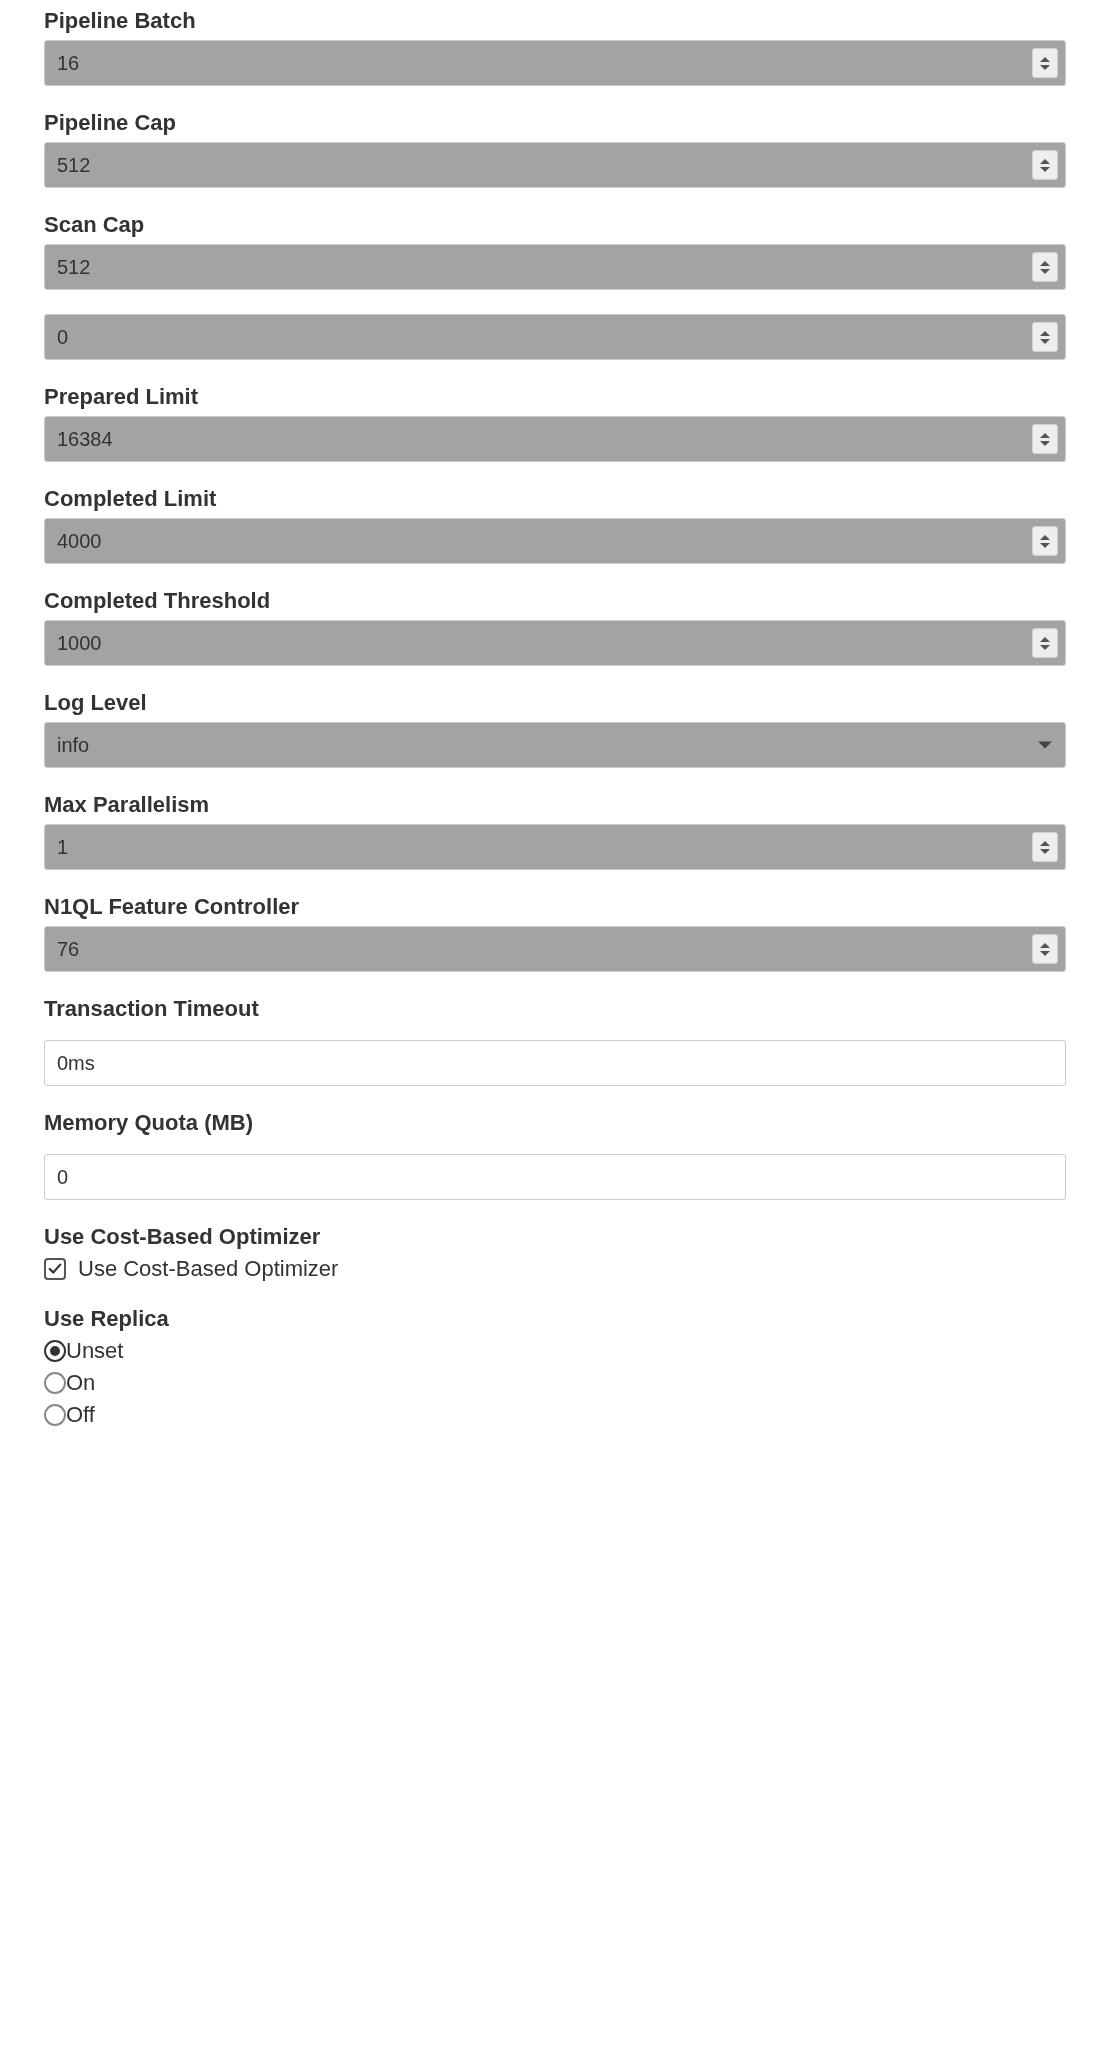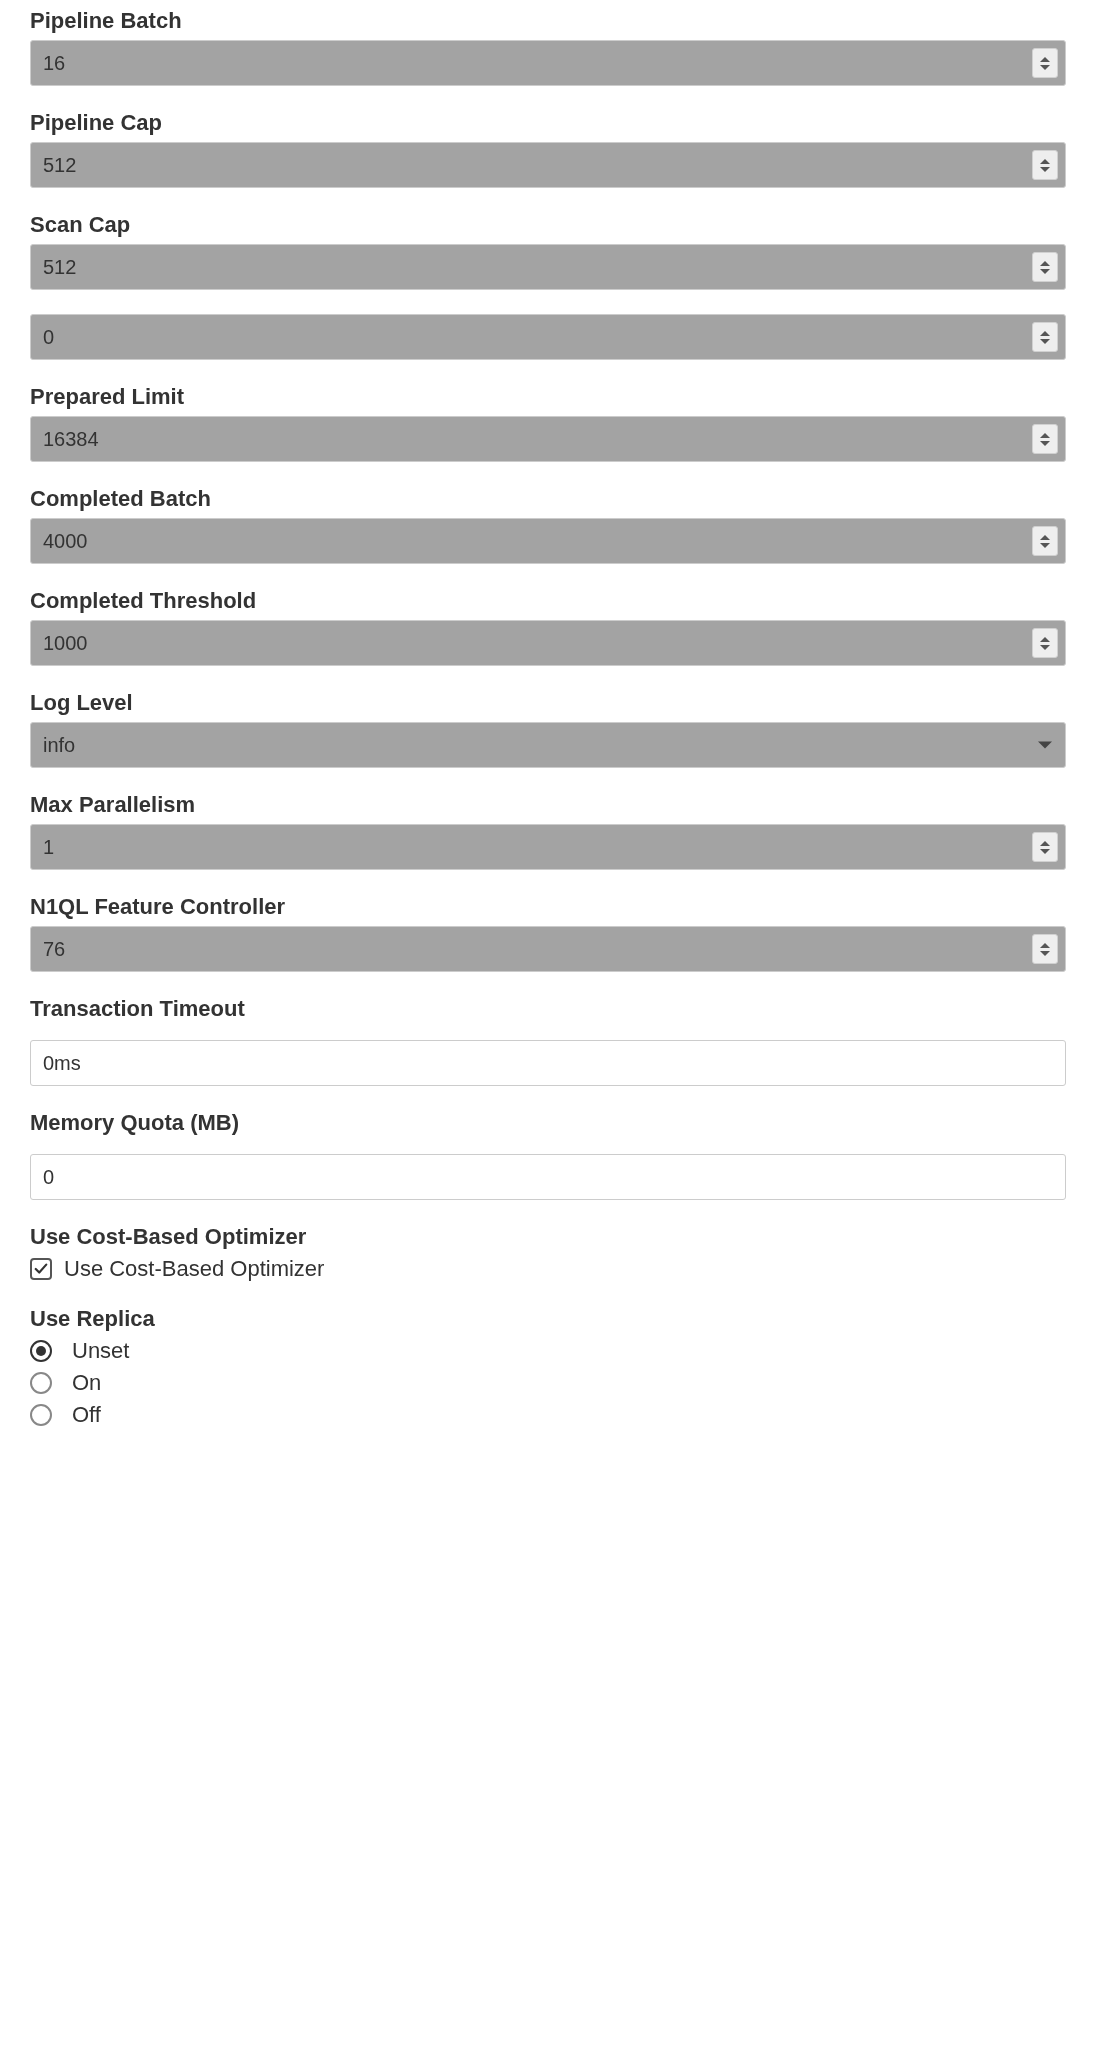--- a/index.html
+++ b/index.html
@@ -4,21 +4,21 @@
 <style>
   * { box-sizing: border-box; }
   html, body {
     margin: 0;
     padding: 0;
     background: #ffffff;
     font-family: -apple-system, BlinkMacSystemFont, "Segoe UI", Helvetica, Arial, sans-serif;
     color: #333333;
   }
   .page {
-    padding: 8px 30px 30px 30px;
+    padding: 8px 30px 30px 44px;
     width: 100%;
   }
   .field {
     margin-bottom: 24px;
   }
   .field-label {
     font-weight: 700;
     font-size: 22px;
     color: #333333;
     margin-bottom: 6px;
@@ -104,21 +104,21 @@
     font-size: 22px;
     font-weight: 400;
     color: #333333;
   }
   .radio-group {
     margin-top: 4px;
   }
   .radio-row {
     display: flex;
     align-items: center;
-    gap: 20px;
+    gap: 0;
     margin-bottom: 6px;
     cursor: pointer;
     text-align: right;
   }
   .radio-circle {
     width: 22px;
     height: 22px;
     border: 2px solid #888888;
     border-radius: 50%;
     display: inline-flex;
@@ -204,21 +204,21 @@
     <div class="input-wrap">
       <input class="number-input" type="text" value="16384" style="">
       <div class="spinner">
         <div class="arrow-up"></div>
         <div class="arrow-down"></div>
       </div>
     </div>
   </div>
 
   <div class="field">
-    <div class="field-label">Completed Batch</div>
+    <div class="field-label">Completed Limit</div>
     <div class="input-wrap">
       <input class="number-input" type="text" value="4000" style="">
       <div class="spinner">
         <div class="arrow-up"></div>
         <div class="arrow-down"></div>
       </div>
     </div>
   </div>
 
   <div class="field">

